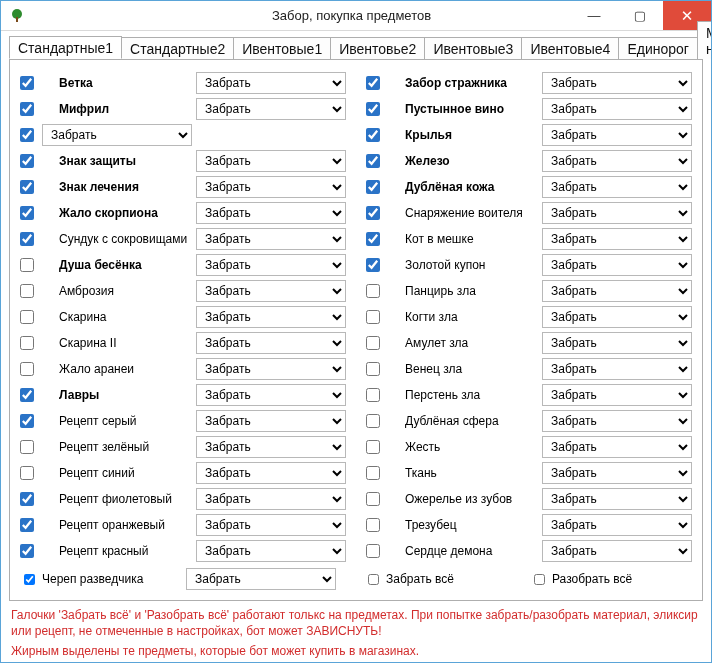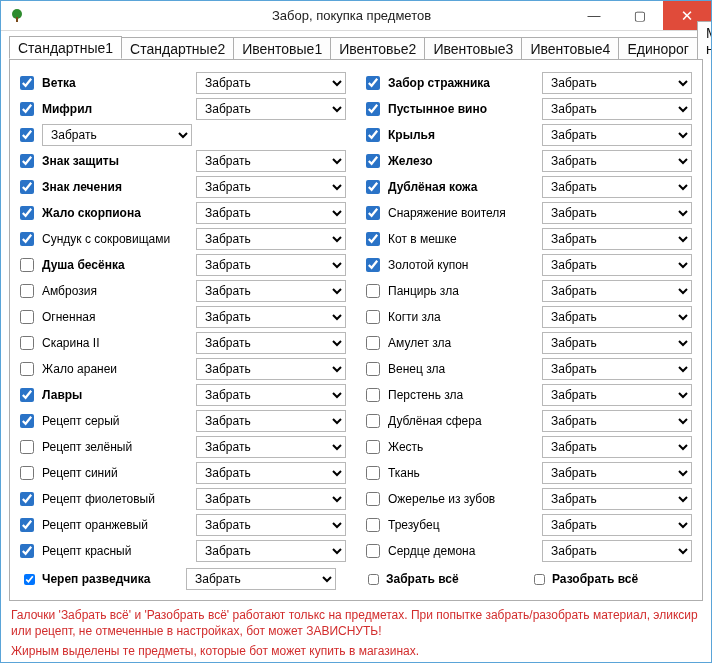--- a/index.html
+++ b/index.html
@@ -87,41 +87,41 @@
     grid-template-columns: 18px 1fr 150px;
     align-items: center;
     column-gap: 4px;
     height: 26px;
   }
   .row input[type="checkbox"] {
     width: 14px; height: 14px;
     margin: 0;
     accent-color: #2a73c7;
   }
-  .row .label { white-space: nowrap; overflow: hidden; text-overflow: ellipsis; }
+  .row .label { white-space: nowrap; overflow: hidden; text-overflow: ellipsis; margin-left: 17px; }
   .row .label.bold { font-weight: bold; }
   .row select {
     width: 100%;
     height: 22px;
     border: 1px solid #b8b8b8;
     background: #fff;
     font-family: inherit;
     font-size: 12px;
     padding-left: 4px;
   }
   
   .bottomrow {
     display: grid;
     grid-template-columns: 18px 1fr 150px 20px 18px 1fr 18px 1fr;
     align-items: center;
     column-gap: 4px;
     height: 26px;
     margin-top: 2px;
   }
-  .bottomrow .label { white-space: nowrap; font-weight: bold; }
+  .bottomrow .label { white-space: nowrap; }
   .bottomrow select {
     width: 100%; height: 22px;
     border: 1px solid #b8b8b8;
     background: #fff;
     font-family: inherit; font-size: 12px;
     padding-left: 4px;
   }
   
   .notes {
     color: #d22d2d;
@@ -203,21 +203,21 @@
             <span class="label bold">Душа бесёнка</span>
             <select><option>Забрать</option></select>
           </div>
           <div class="row">
             <input type="checkbox" style="">
             <span class="label">Амброзия</span>
             <select><option>Забрать</option></select>
           </div>
           <div class="row">
             <input type="checkbox" style="">
-            <span class="label">Огненная</span>
+            <span class="label">Скарина</span>
             <select><option>Забрать</option></select>
           </div>
           <div class="row">
             <input type="checkbox" style="">
             <span class="label">Скарина II</span>
             <select><option>Забрать</option></select>
           </div>
           <div class="row">
             <input type="checkbox" style="">
             <span class="label">Жало аранеи</span>

